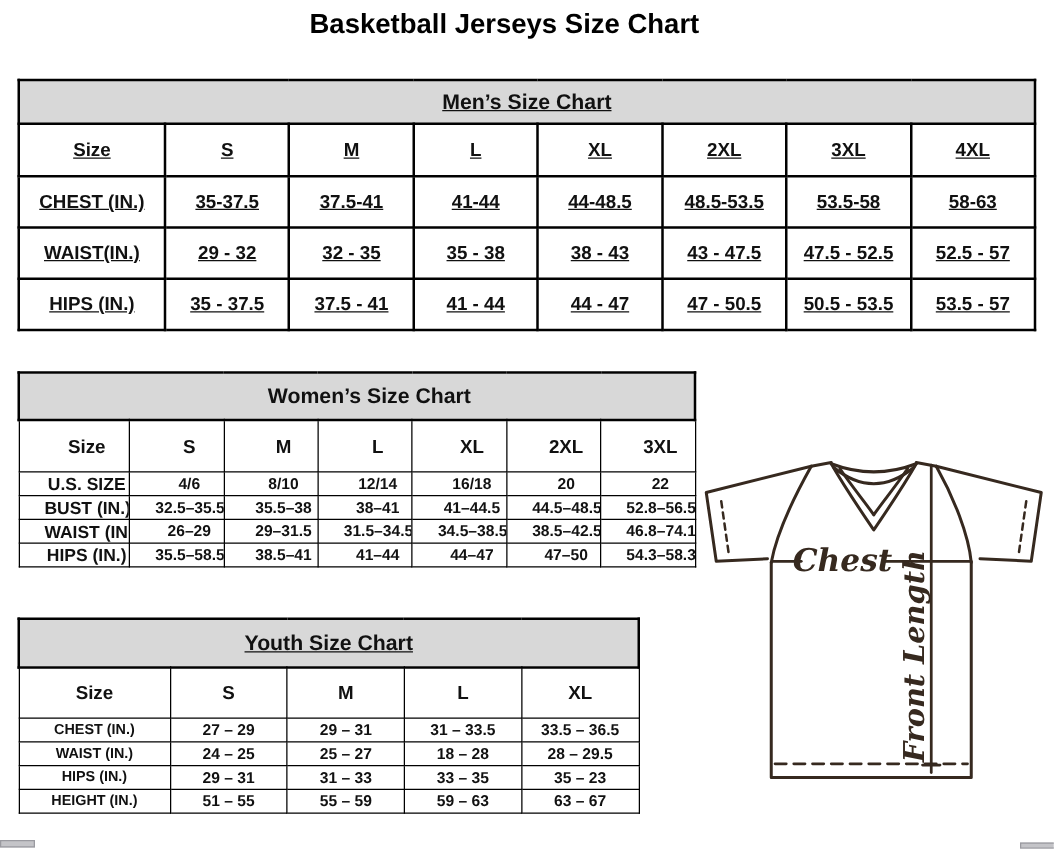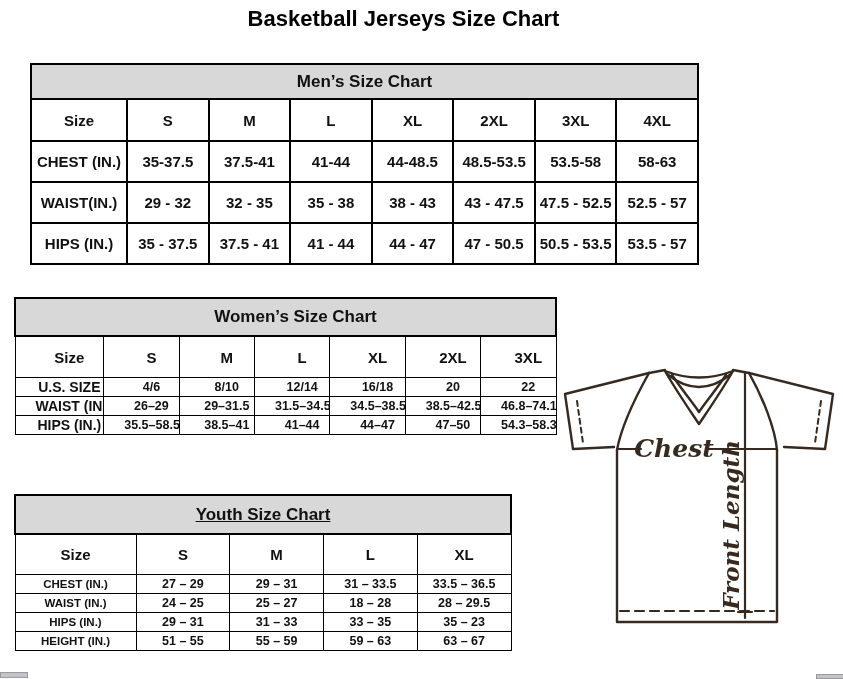--- a/index.html
+++ b/index.html
@@ -5,21 +5,21 @@
   html,body{margin:0;padding:0;}
   body{
     width:843px;height:679px;position:relative;background:#ffffff;
     font-family:"Liberation Sans",sans-serif;color:#111;overflow:hidden;
   }
   #page-title{
     position:absolute;top:6px;left:-18px;width:843px;text-align:center;
     font-size:22px;font-weight:bold;letter-spacing:0px;color:#000;
   }
   .chart{position:absolute;}
-  #mens-chart{left:30px;top:63px;width:669px;}
+  #mens-chart{left:14px;top:63px;width:815px;text-decoration:underline;}
   #womens-chart{left:14px;top:297px;width:543px;}
   #youth-chart{left:14px;top:494px;width:498px;}
 
   table.tbl{width:100%;border-collapse:collapse;table-layout:fixed;}
   table.tbl th,table.tbl td{
     border:2px solid #000;text-align:center;vertical-align:middle;
     padding:0;color:#111;font-weight:bold;overflow:hidden;white-space:nowrap;
   }
   tr.caption-row th{background:#d8d8d8;}
 
@@ -149,20 +149,29 @@
         <tr class="data-row">
           <th>U.S. SIZE</th>
           <td>4/6</td>
           <td>8/10</td>
           <td>12/14</td>
           <td>16/18</td>
           <td>20</td>
           <td>22</td>
         </tr>
         <tr class="data-row">
+          <th>BUST (IN.)</th>
+          <td>32.5–35.5</td>
+          <td>35.5–38</td>
+          <td>38–41</td>
+          <td>41–44.5</td>
+          <td>44.5–48.5</td>
+          <td>52.8–56.5</td>
+        </tr>
+        <tr class="data-row">
           <th>WAIST (IN.)</th>
           <td>26–29</td>
           <td>29–31.5</td>
           <td>31.5–34.5</td>
           <td>34.5–38.5</td>
           <td>38.5–42.5</td>
           <td>46.8–74.1</td>
         </tr>
         <tr class="data-row">
           <th>HIPS (IN.)</th>

